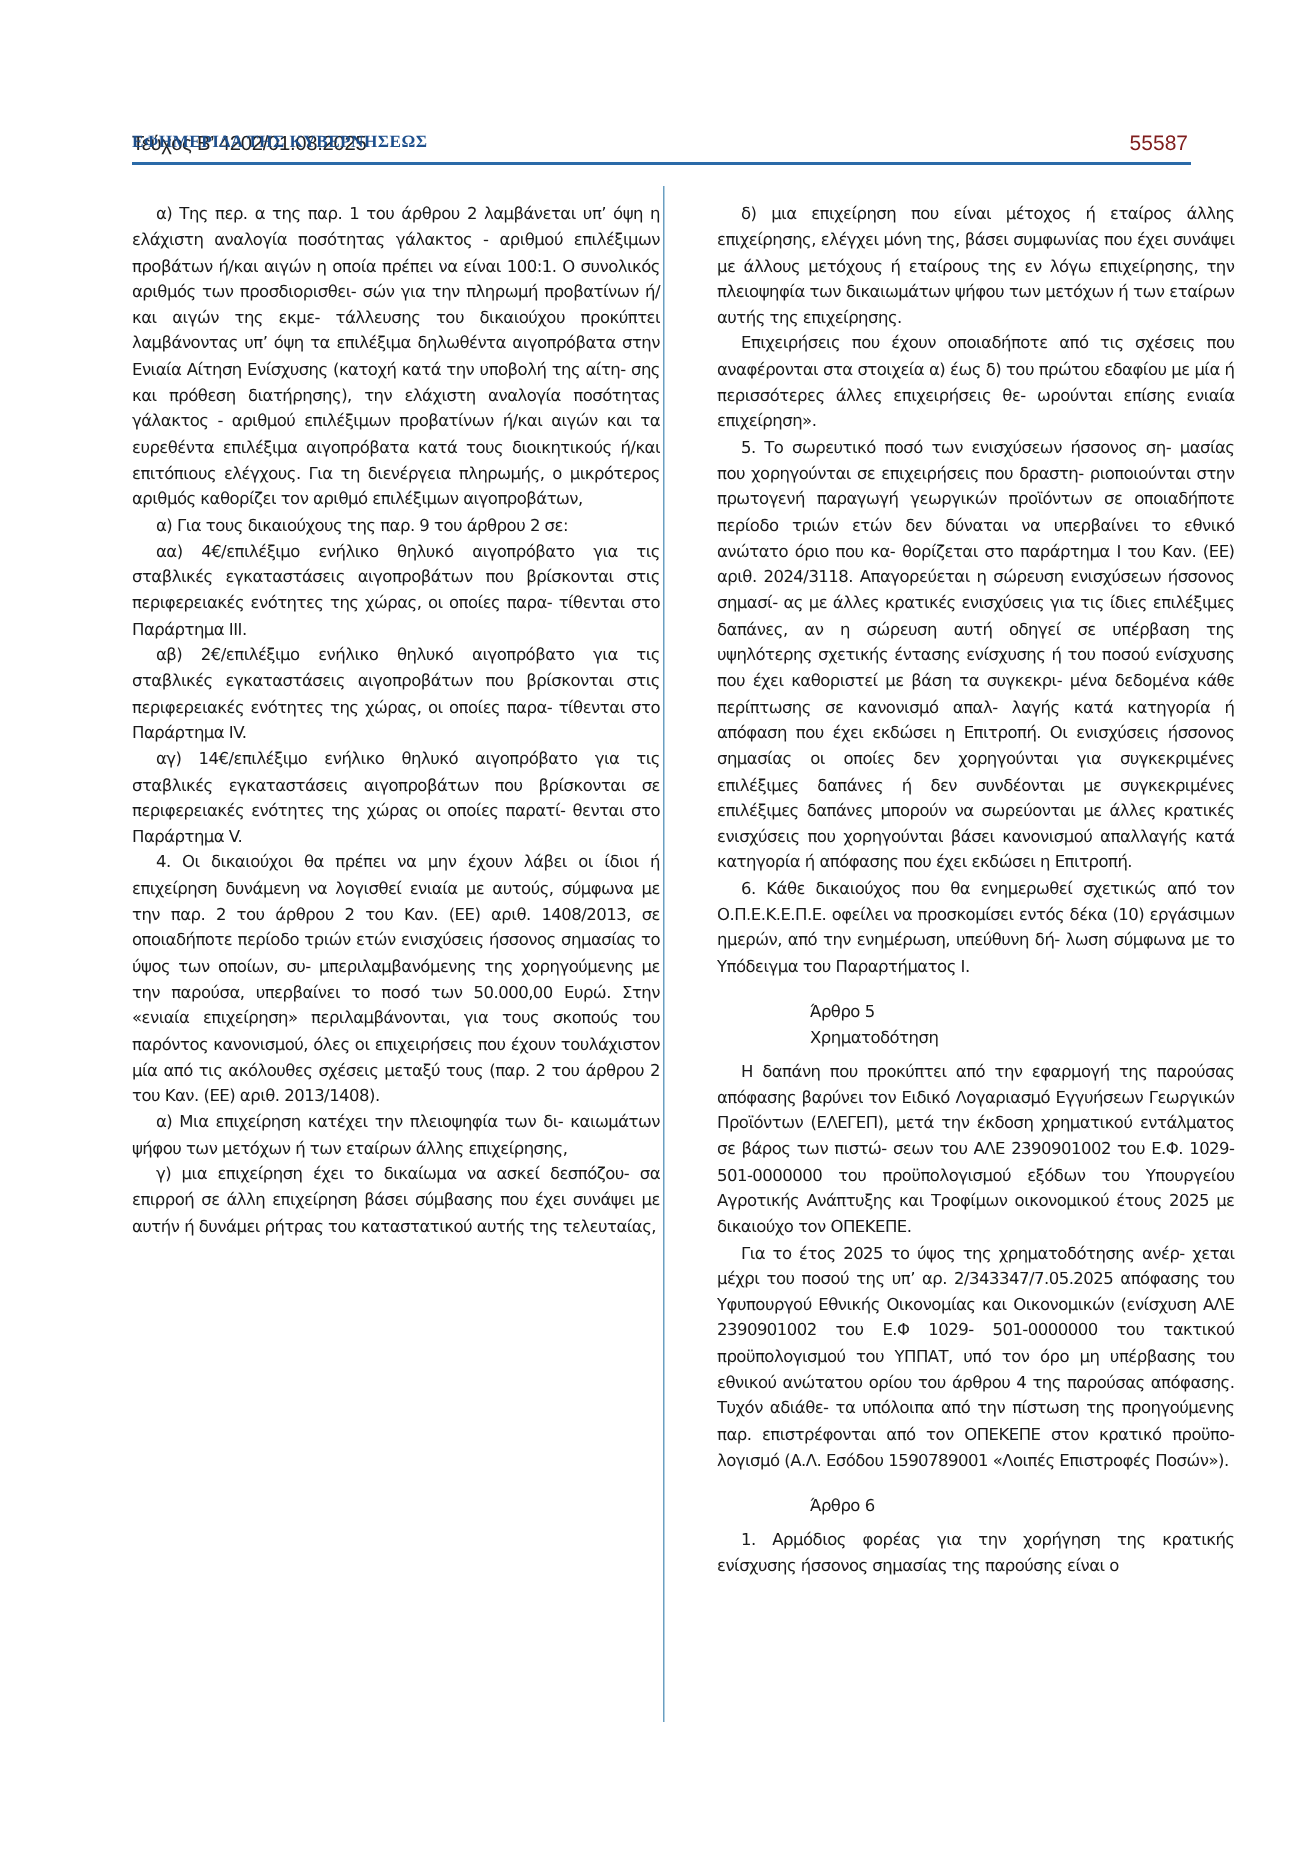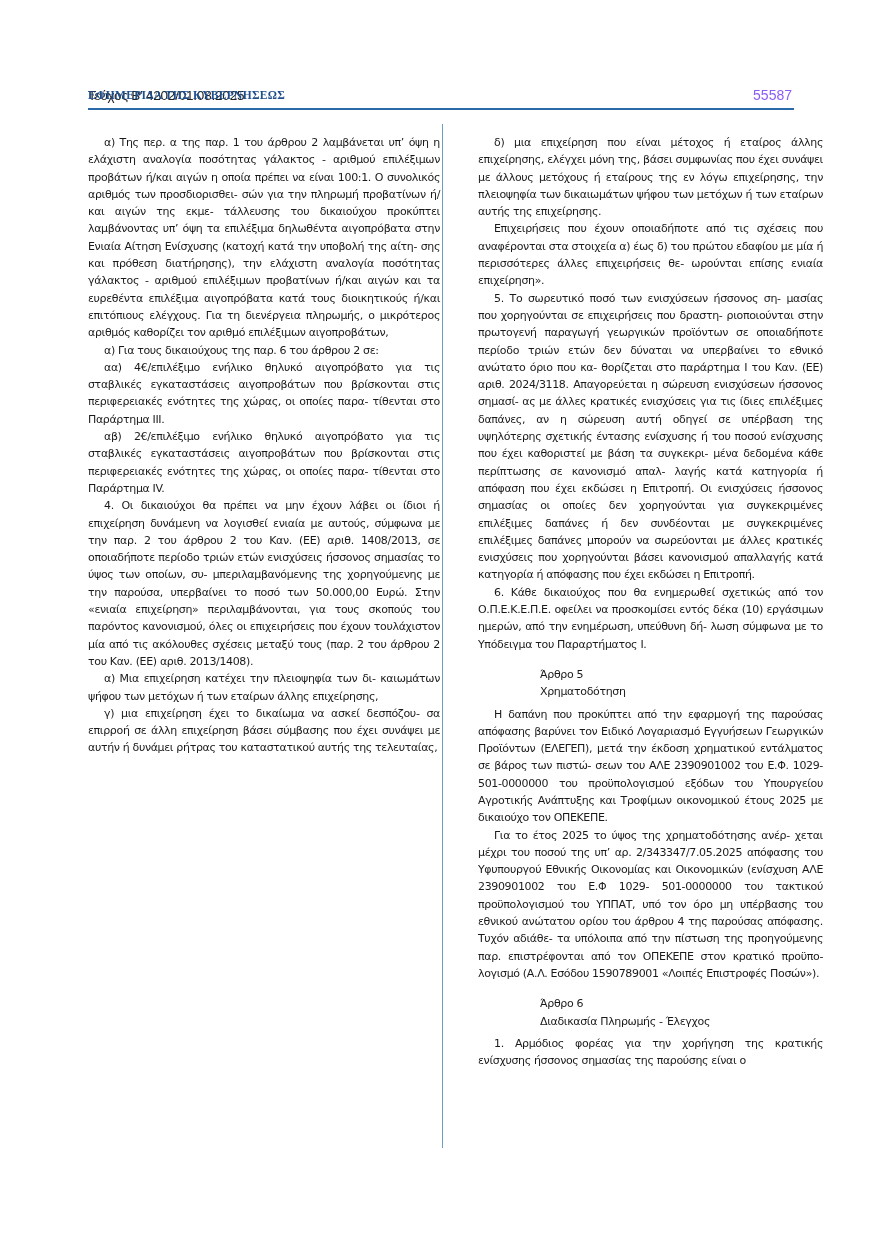--- a/index.html
+++ b/index.html
@@ -1,21 +1,21 @@
 <!DOCTYPE html>
 <html><head>
 <meta charset="utf-8">
 <style>
   html, body { margin: 0; padding: 0; background: #ffffff; }
   body { width: 877px; height: 1240px; position: relative; overflow: hidden; }
   .page { position: absolute; left: 0; top: 0; width: 877px; height: 872px; text-decoration: underline; }
   .header { position: absolute; left: 88px; top: 86px; width: 704px; height: 20px; }
   .hdr-left { position: absolute; left: 0; top: 2px; font-family: "Liberation Sans", sans-serif; font-size: 13.5px; color: #222; letter-spacing: -0.2px; }
   .hdr-center { position: absolute; left: 0; right: 0; top: 3px; font-family: "Liberation Serif", serif; font-weight: bold; font-size: 11.5px; color: #1e4f8c; letter-spacing: 0.3px; }
-  .hdr-right { position: absolute; right: 0; top: 1px; font-family: "Liberation Sans", sans-serif; font-size: 14px; color: #8b5cf6; }
+  .hdr-right { position: absolute; right: 0; top: 1px; font-family: "Liberation Sans", sans-serif; font-size: 14px; color: #7f1d1d; }
   .hdr-rule { position: absolute; left: 88px; top: 108px; width: 706px; height: 2px; background: #2a6aa8; }
   .col { position: absolute; top: 134px; width: 352px; font-family: "DejaVu Sans", sans-serif; font-size: 11px; line-height: 17.3px; color: #1a1a1a; letter-spacing: -0.35px; text-align: justify; }
   .col-left { left: 88px; }
   .col-right { left: 447px; width: 345px; margin-left: 31px; }
   .divider { position: absolute; left: 442px; top: 124px; width: 1px; height: 1024px; background: #6a9fc2; }
   .col p { margin: 0; text-indent: 16px; }
   .article { margin: 0; padding-left: 46px; text-indent: 0; }
   .gap { height: 13px; }
   .gap-s { height: 5px; }
 </style>
@@ -25,40 +25,40 @@
 <div class="page">
   <div class="header">
     <span class="hdr-left">Τεύχος Β’ 4202/01.08.2025</span>
     <span class="hdr-center">ΕΦΗΜΕΡΙΔΑ ΤΗΣ ΚΥΒΕΡΝΗΣΕΩΣ</span>
     <span class="hdr-right">55587</span>
   </div>
   <div class="hdr-rule"></div>
 
   <div class="col col-left">
     <p>α) Της περ. α της παρ. 1 του άρθρου 2 λαμβάνεται υπ’ όψη η ελάχιστη αναλογία ποσότητας γάλακτος - αριθμού επιλέξιμων προβάτων ή/και αιγών η οποία πρέπει να είναι 100:1. Ο συνολικός αριθμός των προσδιορισθει- σών για την πληρωμή προβατίνων ή/και αιγών της εκμε- τάλλευσης του δικαιούχου προκύπτει λαμβάνοντας υπ’ όψη τα επιλέξιμα δηλωθέντα αιγοπρόβατα στην Ενιαία Αίτηση Ενίσχυσης (κατοχή κατά την υποβολή της αίτη- σης και πρόθεση διατήρησης), την ελάχιστη αναλογία ποσότητας γάλακτος - αριθμού επιλέξιμων προβατίνων ή/και αιγών και τα ευρεθέντα επιλέξιμα αιγοπρόβατα κατά τους διοικητικούς ή/και επιτόπιους ελέγχους. Για τη διενέργεια πληρωμής, ο μικρότερος αριθμός καθορίζει τον αριθμό επιλέξιμων αιγοπροβάτων,</p>
-    <p>α) Για τους δικαιούχους της παρ. 6 του άρθρου 2 σε:</p>
+    <p>α) Για τους δικαιούχους της παρ. 9 του άρθρου 2 σε:</p>
     <p>αα) 4€/επιλέξιμο ενήλικο θηλυκό αιγοπρόβατο για τις σταβλικές εγκαταστάσεις αιγοπροβάτων που βρίσκονται στις περιφερειακές ενότητες της χώρας, οι οποίες παρα- τίθενται στο Παράρτημα ΙΙΙ.</p>
     <p>αβ) 2€/επιλέξιμο ενήλικο θηλυκό αιγοπρόβατο για τις σταβλικές εγκαταστάσεις αιγοπροβάτων που βρίσκονται στις περιφερειακές ενότητες της χώρας, οι οποίες παρα- τίθενται στο Παράρτημα IV.</p>
+    <p>αγ) 14€/επιλέξιμο ενήλικο θηλυκό αιγοπρόβατο για τις σταβλικές εγκαταστάσεις αιγοπροβάτων που βρίσκονται σε περιφερειακές ενότητες της χώρας οι οποίες παρατί- θενται στο Παράρτημα V.</p>
     <p>4. Οι δικαιούχοι θα πρέπει να μην έχουν λάβει οι ίδιοι ή επιχείρηση δυνάμενη να λογισθεί ενιαία με αυτούς, σύμφωνα με την παρ. 2 του άρθρου 2 του Καν. (ΕΕ) αριθ. 1408/2013, σε οποιαδήποτε περίοδο τριών ετών ενισχύσεις ήσσονος σημασίας το ύψος των οποίων, συ- μπεριλαμβανόμενης της χορηγούμενης με την παρούσα, υπερβαίνει το ποσό των 50.000,00 Ευρώ. Στην «ενιαία επιχείρηση» περιλαμβάνονται, για τους σκοπούς του παρόντος κανονισμού, όλες οι επιχειρήσεις που έχουν τουλάχιστον μία από τις ακόλουθες σχέσεις μεταξύ τους (παρ. 2 του άρθρου 2 του Καν. (ΕΕ) αριθ. 2013/1408).</p>
     <p>α) Μια επιχείρηση κατέχει την πλειοψηφία των δι- καιωμάτων ψήφου των μετόχων ή των εταίρων άλλης επιχείρησης,</p>
     <p>γ) μια επιχείρηση έχει το δικαίωμα να ασκεί δεσπόζου- σα επιρροή σε άλλη επιχείρηση βάσει σύμβασης που έχει συνάψει με αυτήν ή δυνάμει ρήτρας του καταστατικού αυτής της τελευταίας,</p>
   </div>
 
   <div class="divider"></div>
 
   <div class="col col-right">
     <p>δ) μια επιχείρηση που είναι μέτοχος ή εταίρος άλλης επιχείρησης, ελέγχει μόνη της, βάσει συμφωνίας που έχει συνάψει με άλλους μετόχους ή εταίρους της εν λόγω επιχείρησης, την πλειοψηφία των δικαιωμάτων ψήφου των μετόχων ή των εταίρων αυτής της επιχείρησης.</p>
     <p>Επιχειρήσεις που έχουν οποιαδήποτε από τις σχέσεις που αναφέρονται στα στοιχεία α) έως δ) του πρώτου εδαφίου με μία ή περισσότερες άλλες επιχειρήσεις θε- ωρούνται επίσης ενιαία επιχείρηση».</p>
     <p>5. Το σωρευτικό ποσό των ενισχύσεων ήσσονος ση- μασίας που χορηγούνται σε επιχειρήσεις που δραστη- ριοποιούνται στην πρωτογενή παραγωγή γεωργικών προϊόντων σε οποιαδήποτε περίοδο τριών ετών δεν δύναται να υπερβαίνει το εθνικό ανώτατο όριο που κα- θορίζεται στο παράρτημα Ι του Καν. (ΕΕ) αριθ. 2024/3118. Απαγορεύεται η σώρευση ενισχύσεων ήσσονος σημασί- ας με άλλες κρατικές ενισχύσεις για τις ίδιες επιλέξιμες δαπάνες, αν η σώρευση αυτή οδηγεί σε υπέρβαση της υψηλότερης σχετικής έντασης ενίσχυσης ή του ποσού ενίσχυσης που έχει καθοριστεί με βάση τα συγκεκρι- μένα δεδομένα κάθε περίπτωσης σε κανονισμό απαλ- λαγής κατά κατηγορία ή απόφαση που έχει εκδώσει η Επιτροπή. Οι ενισχύσεις ήσσονος σημασίας οι οποίες δεν χορηγούνται για συγκεκριμένες επιλέξιμες δαπάνες ή δεν συνδέονται με συγκεκριμένες επιλέξιμες δαπάνες μπορούν να σωρεύονται με άλλες κρατικές ενισχύσεις που χορηγούνται βάσει κανονισμού απαλλαγής κατά κατηγορία ή απόφασης που έχει εκδώσει η Επιτροπή.</p>
     <p>6. Κάθε δικαιούχος που θα ενημερωθεί σχετικώς από τον Ο.Π.Ε.Κ.Ε.Π.Ε. οφείλει να προσκομίσει εντός δέκα (10) εργάσιμων ημερών, από την ενημέρωση, υπεύθυνη δή- λωση σύμφωνα με το Υπόδειγμα του Παραρτήματος Ι.</p>
     <div class="gap"></div>
     <p class="article">Άρθρο 5</p>
     <p class="article">Χρηματοδότηση</p>
     <div class="gap-s"></div>
     <p>Η δαπάνη που προκύπτει από την εφαρμογή της παρούσας απόφασης βαρύνει τον Ειδικό Λογαριασμό Εγγυήσεων Γεωργικών Προϊόντων (ΕΛΕΓΕΠ), μετά την έκδοση χρηματικού εντάλματος σε βάρος των πιστώ- σεων του ΑΛΕ 2390901002 του Ε.Φ. 1029-501-0000000 του προϋπολογισμού εξόδων του Υπουργείου Αγροτικής Ανάπτυξης και Τροφίμων οικονομικού έτους 2025 με δικαιούχο τον ΟΠΕΚΕΠΕ.</p>
     <p>Για το έτος 2025 το ύψος της χρηματοδότησης ανέρ- χεται μέχρι του ποσού της υπ’ αρ. 2/343347/7.05.2025 απόφασης του Υφυπουργού Εθνικής Οικονομίας και Οικονομικών (ενίσχυση ΑΛΕ 2390901002 του Ε.Φ 1029- 501-0000000 του τακτικού προϋπολογισμού του ΥΠΠΑΤ, υπό τον όρο μη υπέρβασης του εθνικού ανώτατου ορίου του άρθρου 4 της παρούσας απόφασης. Τυχόν αδιάθε- τα υπόλοιπα από την πίστωση της προηγούμενης παρ. επιστρέφονται από τον ΟΠΕΚΕΠΕ στον κρατικό προϋπο- λογισμό (Α.Λ. Εσόδου 1590789001 «Λοιπές Επιστροφές Ποσών»).</p>
     <div class="gap"></div>
     <p class="article">Άρθρο 6</p>
-    <p class="article">Διαδικασία Πληρωμής - Έλεγχος</p>
     <div class="gap-s"></div>
     <p>1. Αρμόδιος φορέας για την χορήγηση της κρατικής ενίσχυσης ήσσονος σημασίας της παρούσης είναι ο</p>
   </div>
 </div>
 
 </body></html>

